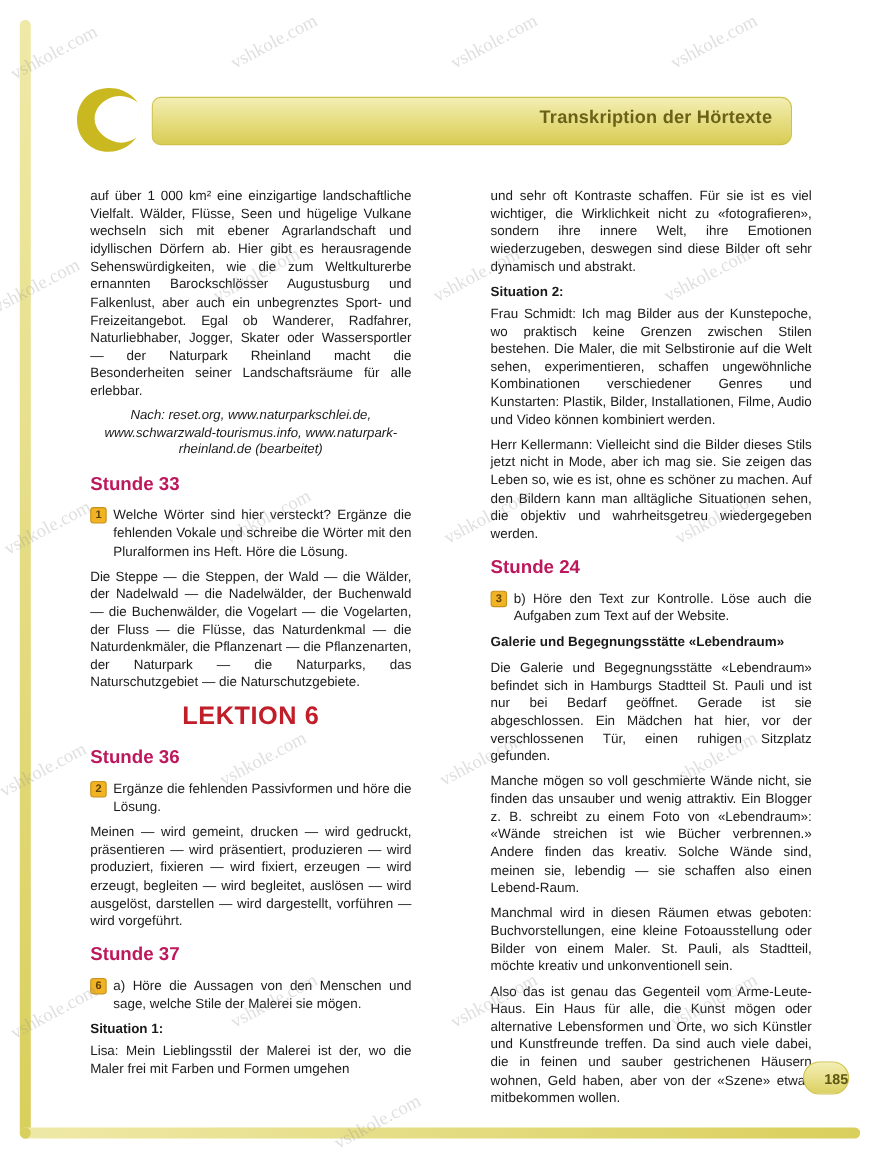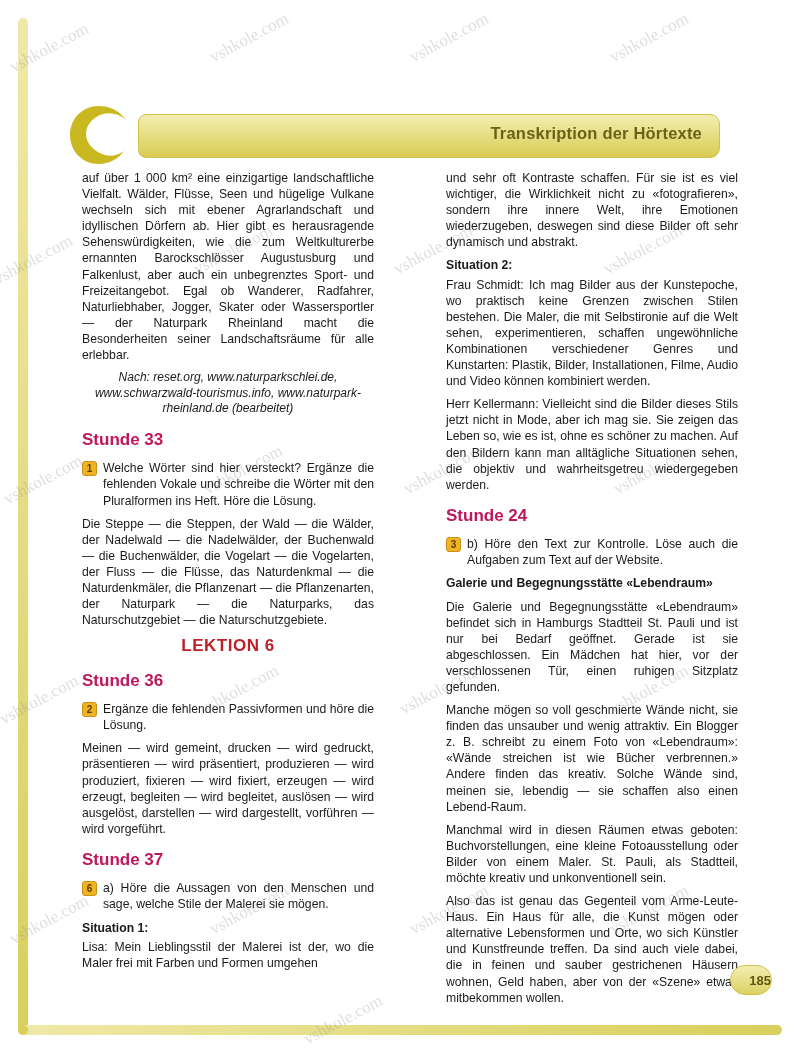--- a/index.html
+++ b/index.html
@@ -47,21 +47,21 @@
     width: 10px;
     height: 10px;
     background: #d9cf5c;
     border-radius: 5px;
   }
 
   
   .header {
     position: absolute;
     left: 68px;
-    top: 104px;
+    top: 78px;
     width: 652px;
     height: 62px;
   }
   .header-band {
     position: absolute;
     left: 70px;
     top: 10px;
     right: 0;
     height: 44px;
     background: linear-gradient(to bottom, #f3eeb4 0%, #e7df86 45%, #d8cc55 100%);
@@ -115,21 +115,21 @@
     text-align: left;
     color: #be185d;
     font-weight: bold;
     font-size: 17px;
     margin: 12px 0 9px 0;
   }
   .lektion {
     text-align: center;
     color: #c01f2a;
     font-weight: bold;
-    font-size: 17px;
+    font-size: 23px;
     letter-spacing: .5px;
     margin: 4px 0 4px 0;
   }
 
   .task {
     display: flex;
     align-items: flex-start;
     gap: 6px;
     margin: 0 0 7px 0;
   }

